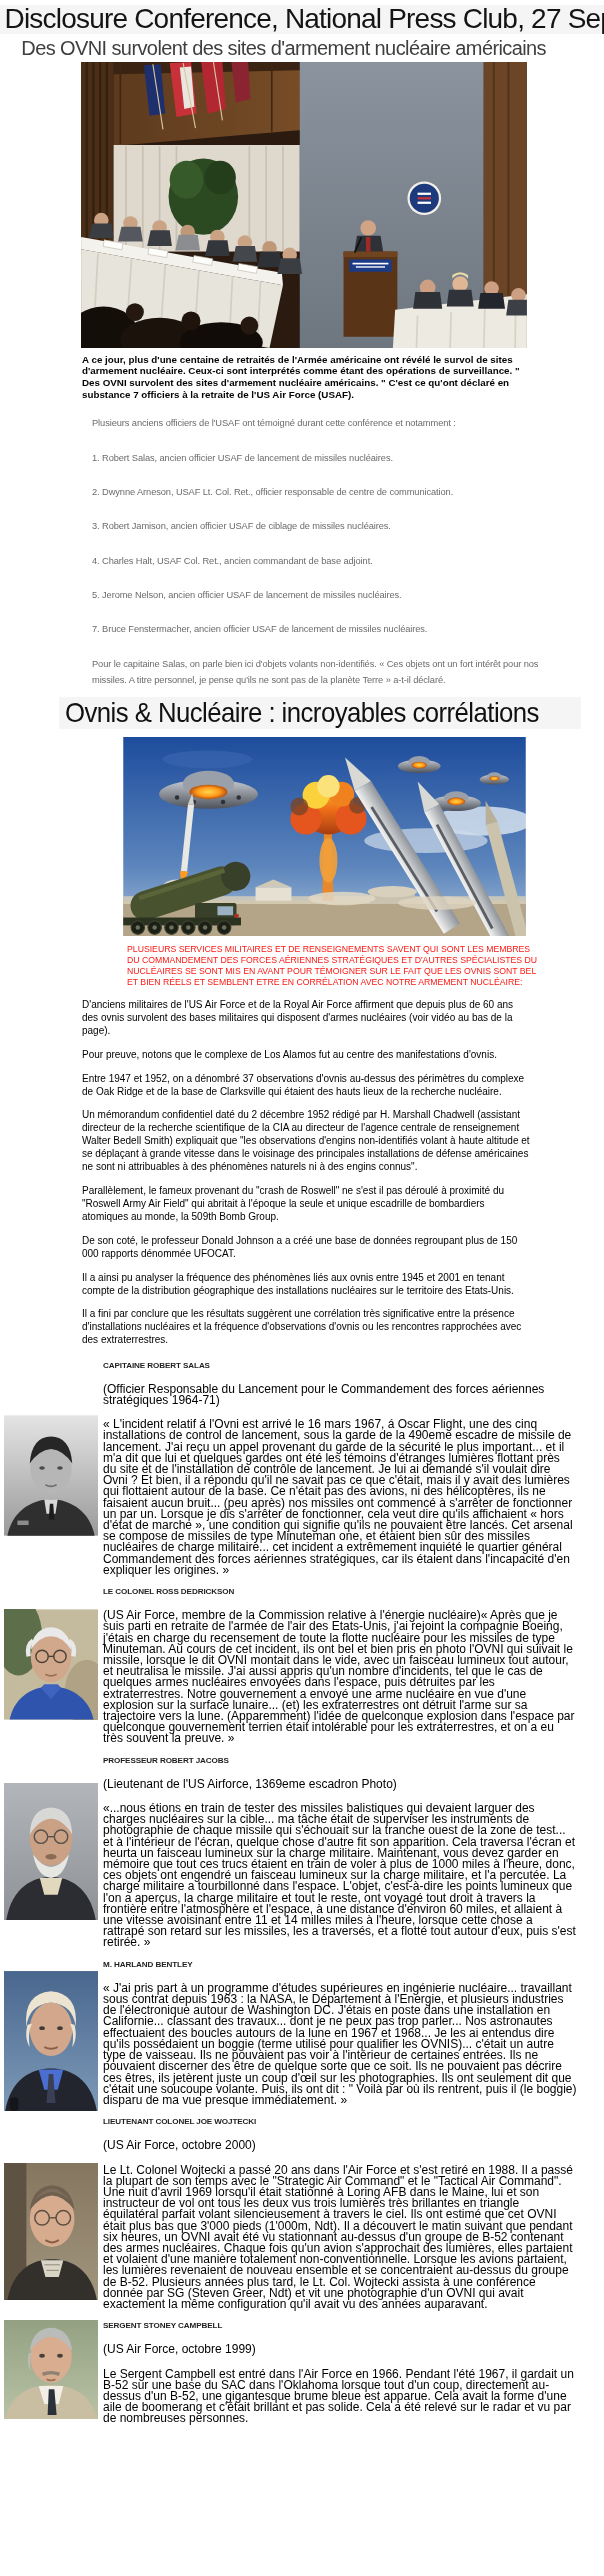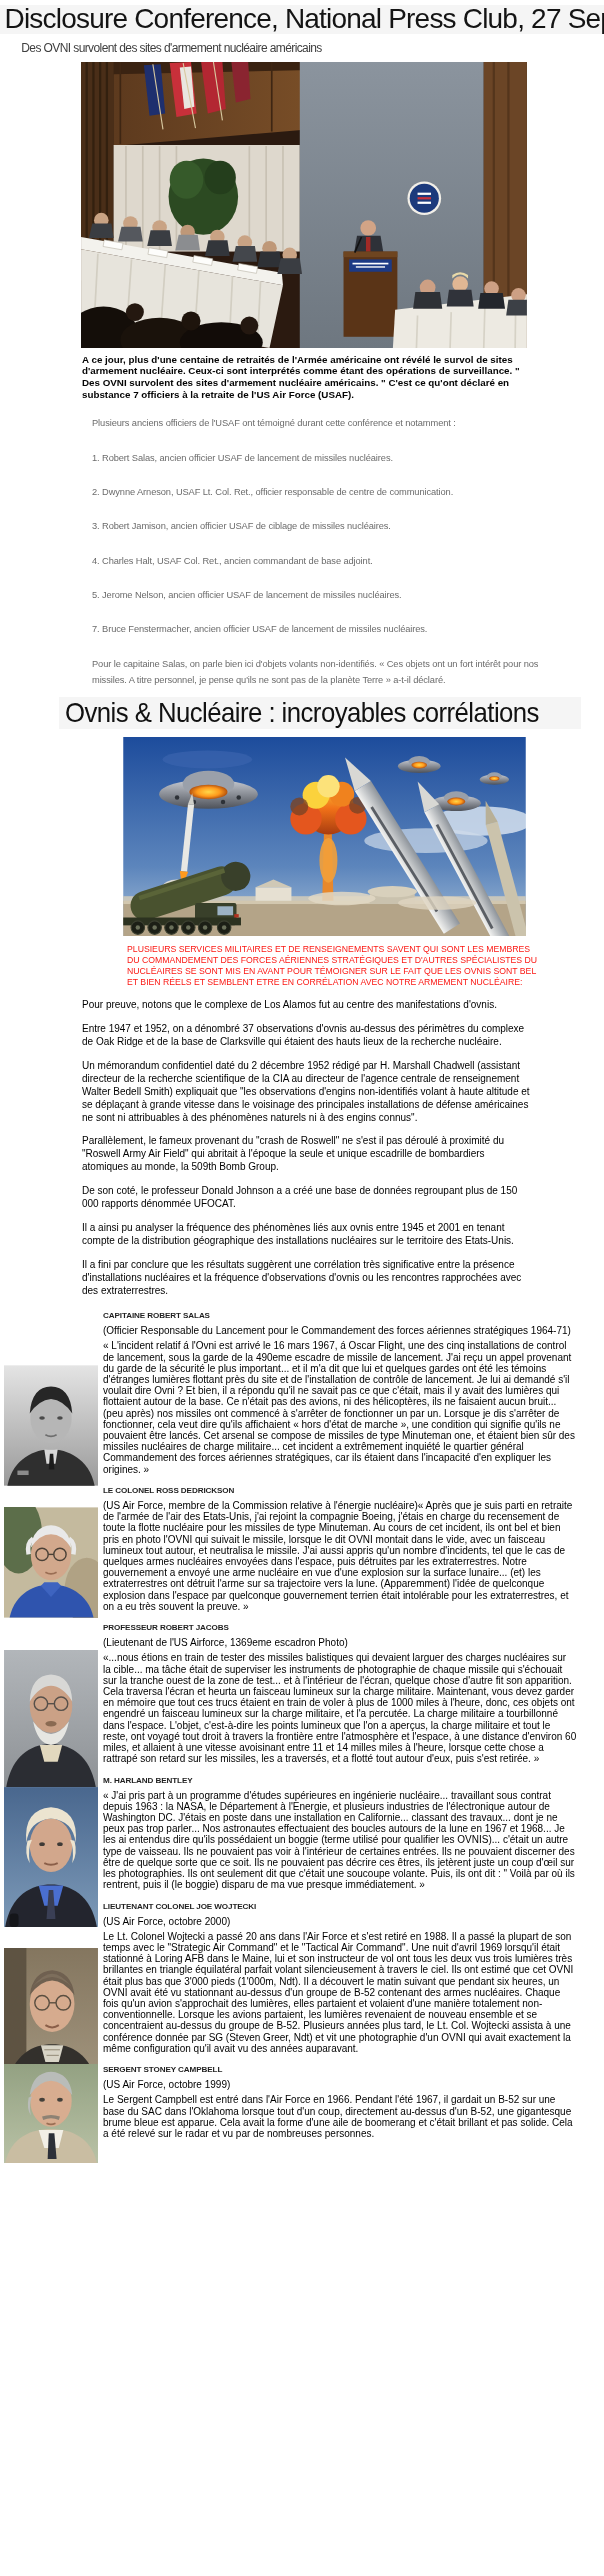--- a/index.html
+++ b/index.html
@@ -8,21 +8,21 @@
     width:604px; margin:0; background:#fff; position:relative;
     font-family:"Liberation Sans","DejaVu Sans",sans-serif; color:#000;
   }
   
   .title-strip{background:#f5f5f5;margin:4.5px 0 0 0;padding:1.7px 0 2.8px 4.5px;}
   .page-title{
     margin:0;font-size:28px;font-weight:400;color:#141414;
     letter-spacing:-0.8px;line-height:25px;font-stretch:condensed;white-space:nowrap;
   }
   .page-subtitle{
-    margin:3.4px 0 0 21.3px;font-size:12px;font-weight:400;color:#3f3f3f;
+    margin:3.4px 0 0 21.3px;font-size:20px;font-weight:400;color:#3f3f3f;
     letter-spacing:-0.6px;line-height:23.6px;font-stretch:condensed;white-space:nowrap;
   }
   
   .figure-conference{margin:1.1px 0 0 81px;width:446px;height:286px;display:block;}
   .figure-collage{margin:7.9px 0 0 123px;width:403px;height:199px;display:block;}
   figure{padding:0;}
   svg{display:block;}
   
   .photo-caption{
     margin:5.6px 0 0 82px;width:449px;
@@ -52,21 +52,21 @@
     margin:10.7px 0 0 82px;width:449px;
     font-size:10px;line-height:13px;color:#000;
   }
   .body-p .b{font-weight:400;}
   
   .testimony{position:relative;margin:11.2px 0 0 0;padding:0 27.5px 0 103px;}
   .t-name{
     margin:0;font-size:8.1px;font-weight:700;color:#1e1e1e;
     letter-spacing:-0.1px;line-height:10px;font-stretch:condensed;
   }
-  .t-role,.t-quote{margin:4px 0 0 0;font-size:10px;line-height:11.2px;color:#000;}
+  .t-role,.t-quote{margin:13px 0 0 0;font-size:12px;line-height:11.2px;color:#000;}
   .portrait{position:absolute;left:3.9px;}
   .t-salas .portrait{top:54px;}
   .t-dedrickson .portrait{top:21.3px;}
   .t-jacobs .portrait{top:27px;}
   .t-bentley .portrait{top:11.2px;}
   .t-wojtecki .portrait{top:46px;}
   .t-campbell .portrait{top:-1.1px;}
   .t-campbell{min-height:101px;margin-bottom:5.6px;}
 </style>
 </head>
@@ -354,20 +354,21 @@
           <circle cx="116" cy="340" r="4" fill="#6a705a"></circle>
         <circle cx="146" cy="340" r="4" fill="#6a705a"></circle>
           <circle cx="180" cy="340" r="4" fill="#6a705a"></circle>
         <rect x="198" y="316" width="8" height="6" fill="#b03020"></rect>
       </g>
     </svg>
   </figure>
 
   <p class="red-caption">PLUSIEURS SERVICES MILITAIRES ET DE RENSEIGNEMENTS SAVENT QUI SONT LES MEMBRES DU COMMANDEMENT DES FORCES AÉRIENNES STRATÉGIQUES ET D'AUTRES SPÉCIALISTES DU NUCLÉAIRES SE SONT MIS EN AVANT POUR TÉMOIGNER SUR LE FAIT QUE LES OVNIS SONT BEL ET BIEN RÉELS ET SEMBLENT ETRE EN CORRÉLATION AVEC NOTRE ARMEMENT NUCLÉAIRE:</p>
 
+  <p class="body-p">D'anciens militaires de l'US Air Force et de la Royal Air Force affirment que depuis plus de 60 ans des ovnis survolent des bases militaires qui disposent d'armes nucléaires (voir vidéo au bas de la page).</p>
   <p class="body-p">Pour preuve, notons que le complexe de Los Alamos fut au centre des manifestations d'ovnis.</p>
   <p class="body-p"><span class="b">Entre 1947 et 1952, on a dénombré 37 observations d'ovnis au-dessus des périmètres du complexe de Oak Ridge</span><span> et de la base de Clarksville qui étaient des hauts lieux de la recherche nucléaire.</span></p>
   <p class="body-p"><span>Un mémorandum confidentiel daté du 2 décembre 1952 rédigé par H. Marshall Chadwell (assistant directeur de la recherche scientifique de la CIA au directeur de l'agence centrale de renseignement Walter Bedell Smith) expliquait que </span><span class="b">"les observations d'engins non-identifiés volant à haute altitude et se déplaçant à grande vitesse dans le voisinage des principales installations de défense américaines ne sont ni attribuables à des phénomènes naturels ni à des engins connus"</span><span>.</span></p>
   <p class="body-p"><span>Parallèlement, le fameux provenant du </span><span class="b">"crash de Roswell" ne s'est il pas déroulé à proximité du "Roswell Army Air Field" qui abritait à l'époque la seule et unique escadrille de bombardiers atomiques</span><span> au monde, la 509th Bomb Group.</span></p>
   <p class="body-p">De son coté, le professeur Donald Johnson a a créé une base de données regroupant plus de 150 000 rapports dénommée UFOCAT.</p>
   <p class="body-p">Il a ainsi pu analyser la fréquence des phénomènes liés aux ovnis entre 1945 et 2001 en tenant compte de la distribution géographique des installations nucléaires sur le territoire des Etats-Unis.</p>
   <p class="body-p"><span>Il a fini par conclure que les résultats suggèrent une </span><span class="b">corrélation très significative entre la présence d'installations nucléaires et la fréquence d'observations d'ovnis</span><span> ou les rencontres rapprochées avec des extraterrestres.</span></p>
 
   <section class="testimony t-salas" style="margin-top:14.6px;">
     <svg class="portrait" width="94" height="121" viewBox="0 0 168 215">

